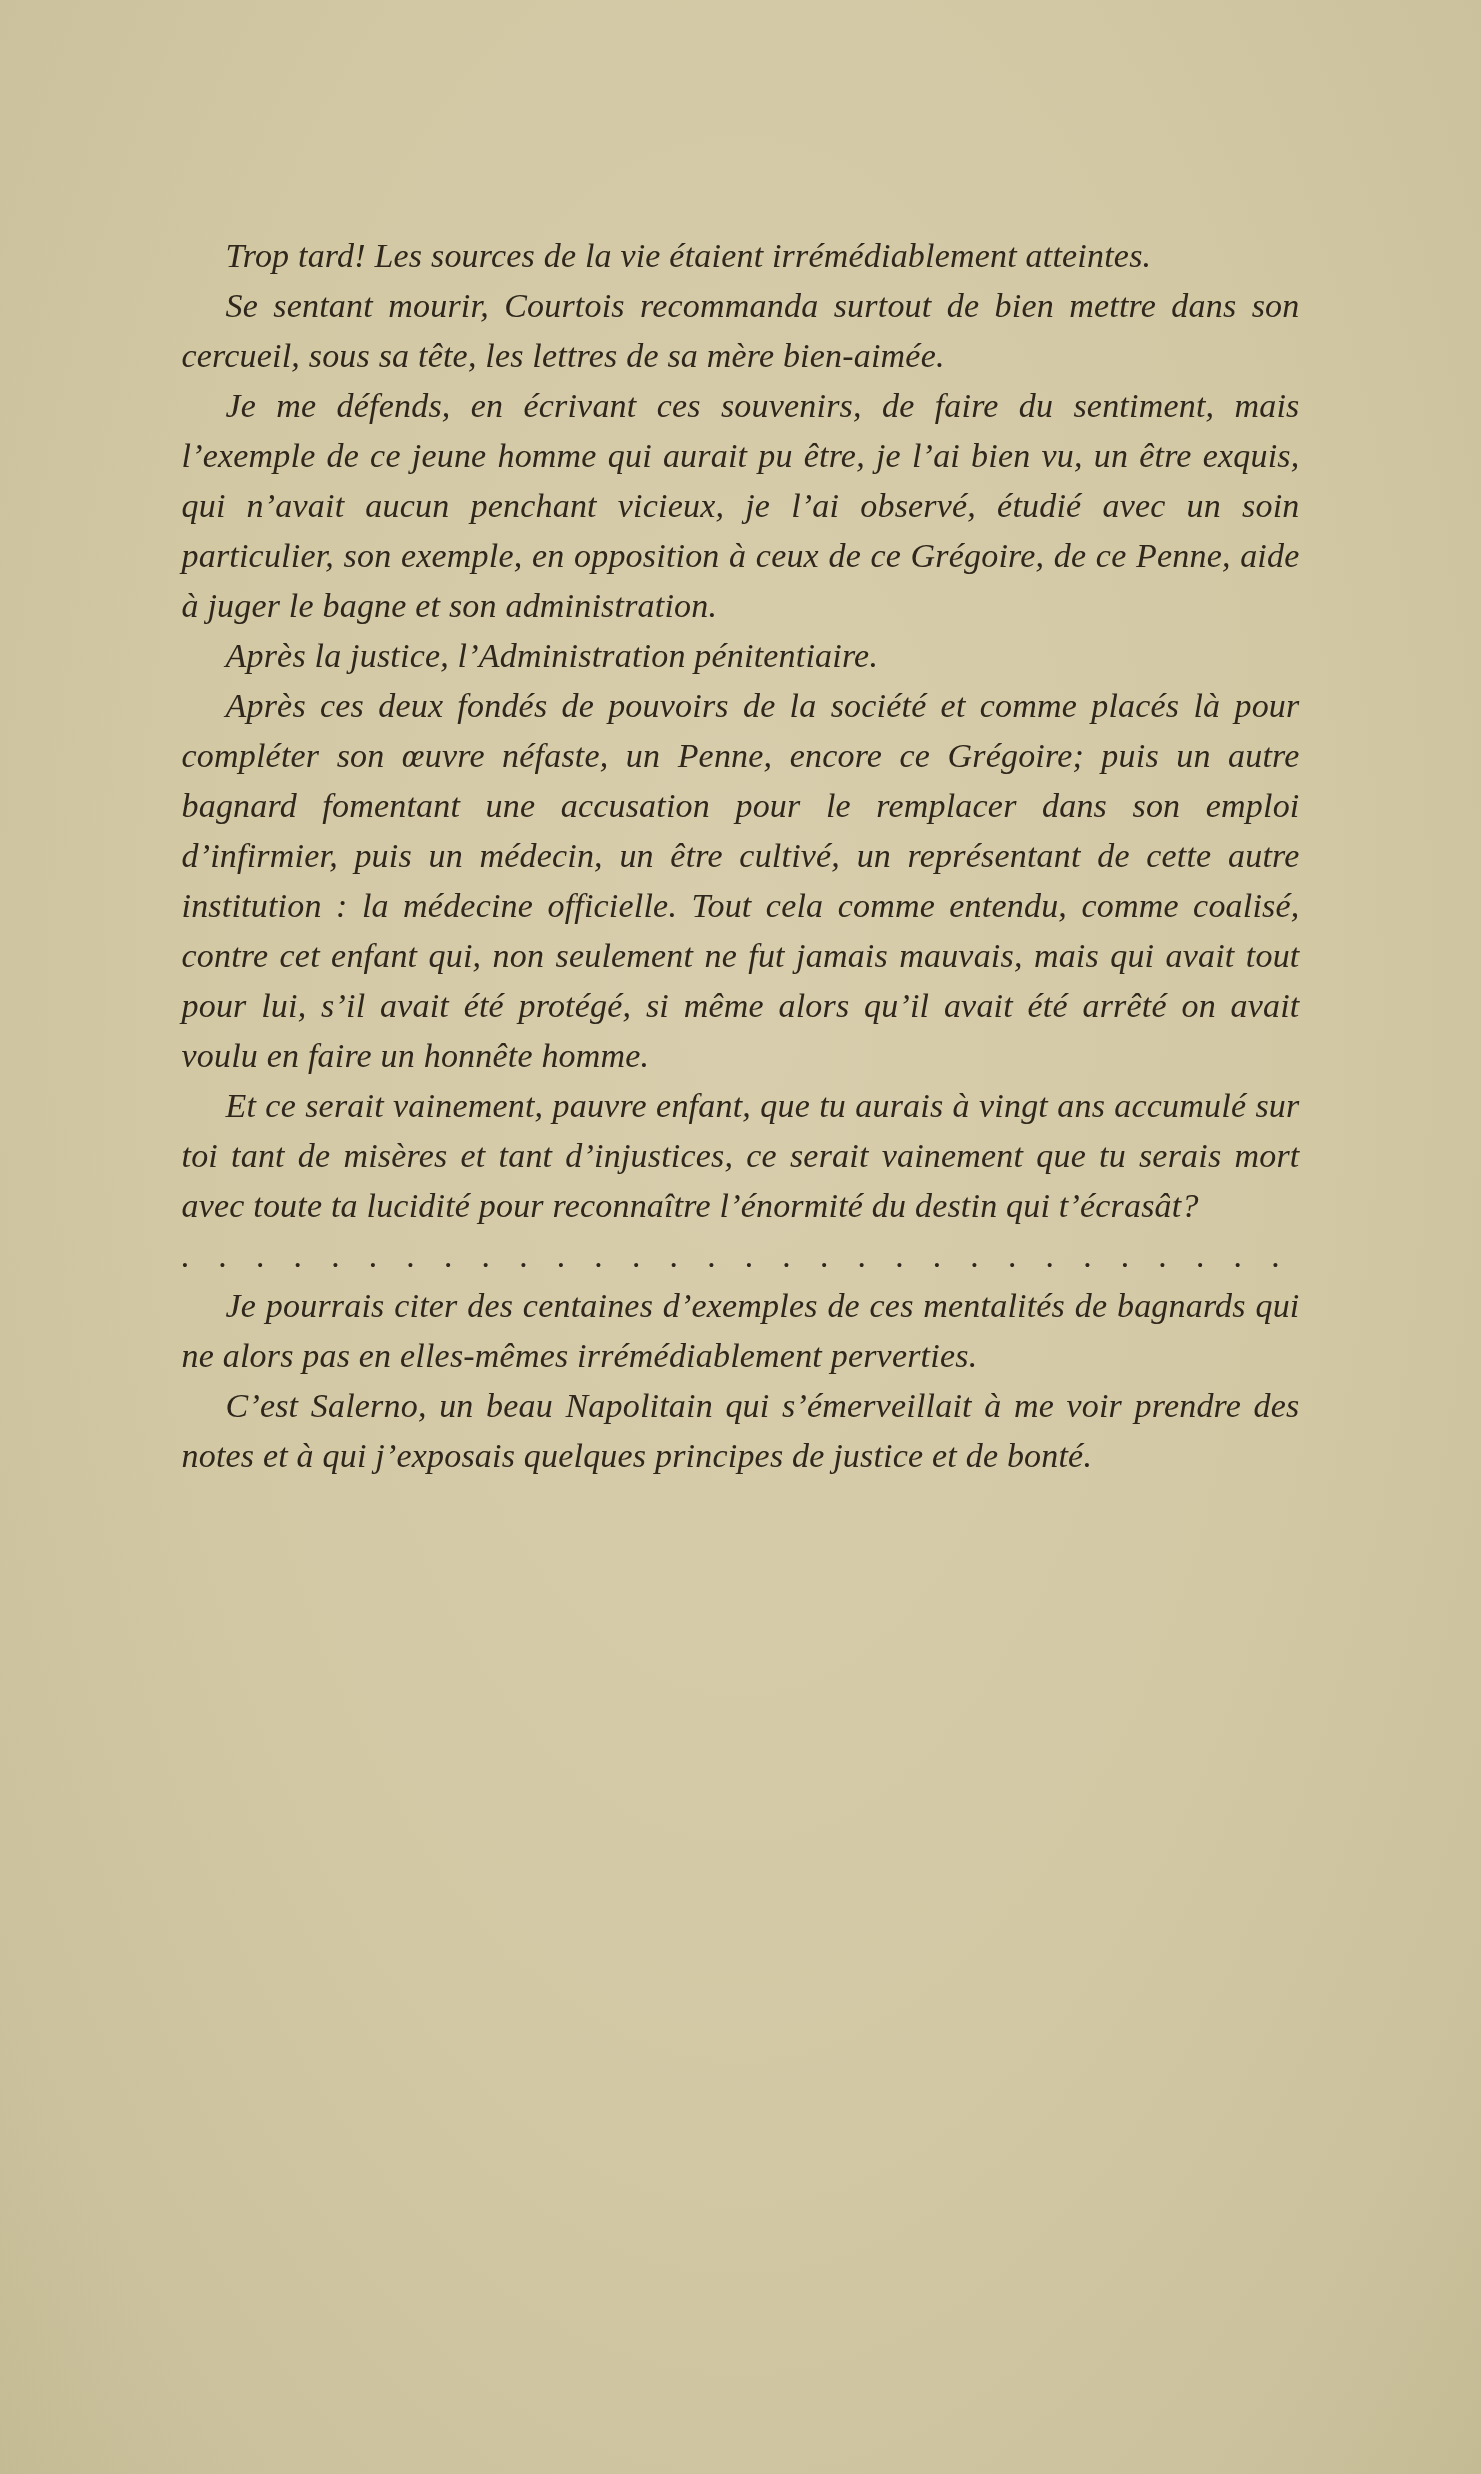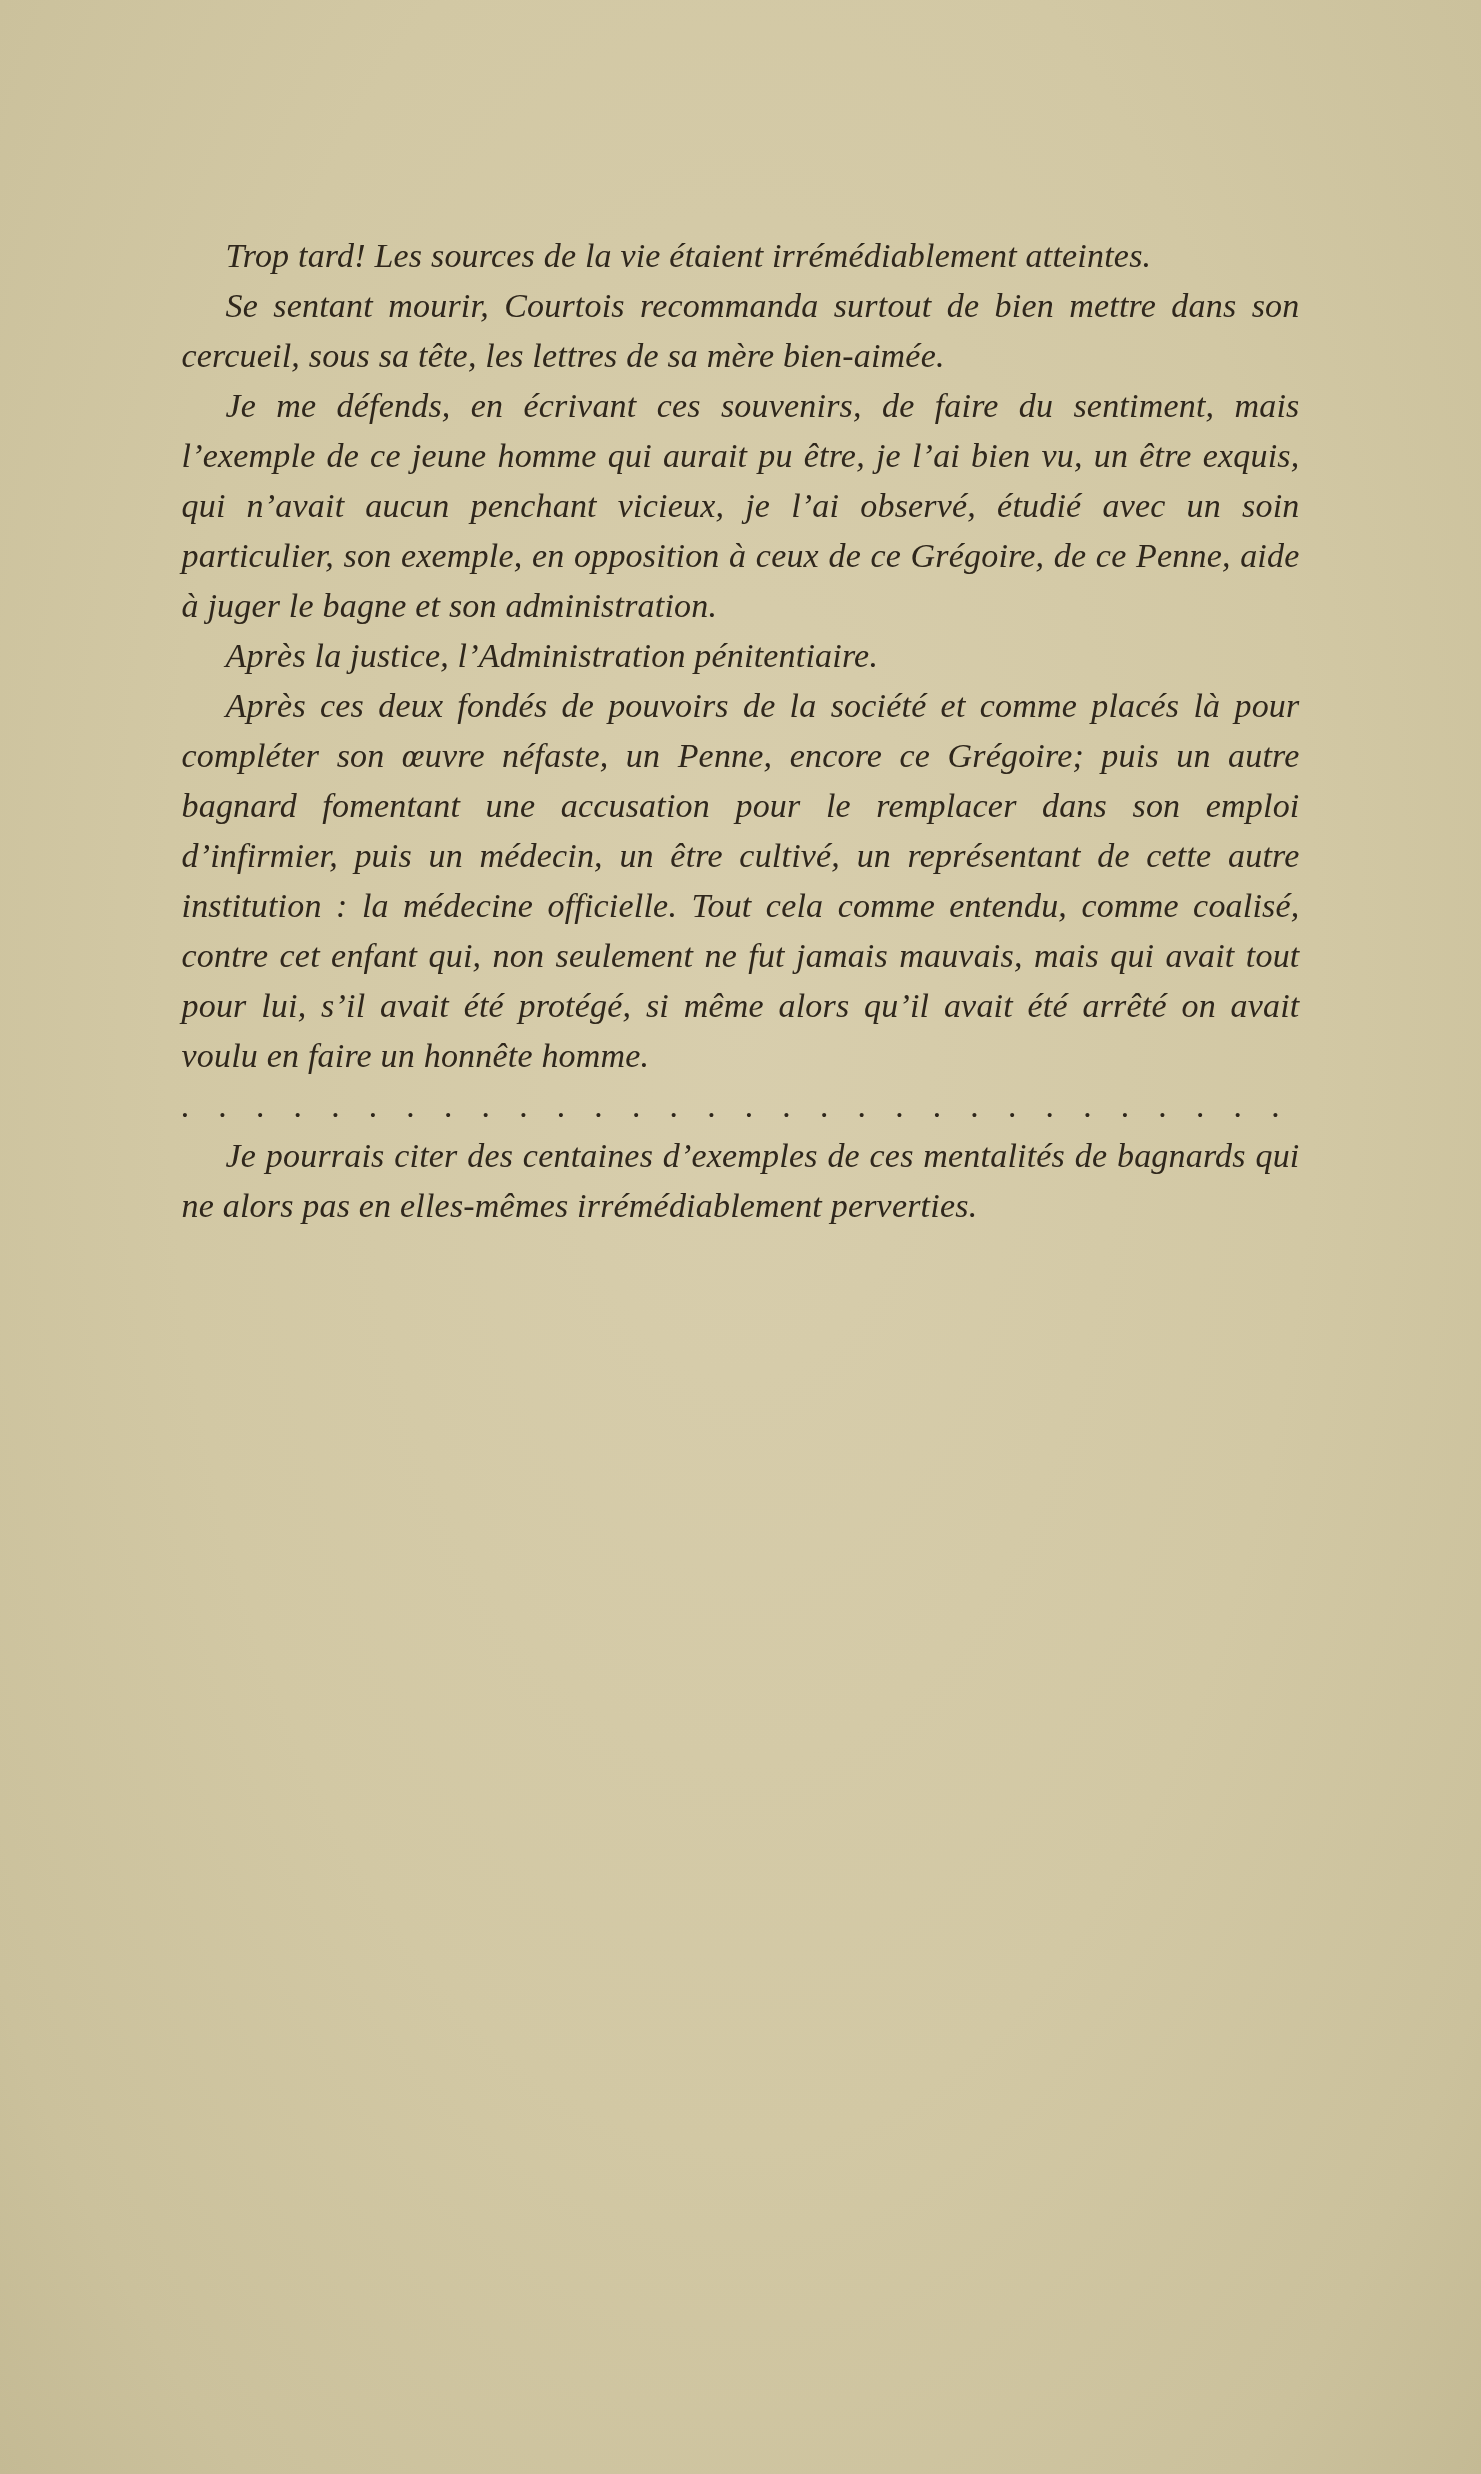--- a/index.html
+++ b/index.html
@@ -56,17 +56,19 @@
 <body>
 
 <div class="page">
 
   <div class="text-block">
     <p>Trop tard! Les sources de la vie étaient irrémédiablement atteintes.</p>
     <p>Se sentant mourir, Courtois recommanda surtout de bien mettre dans son cercueil, sous sa tête, les lettres de sa mère bien-aimée.</p>
     <p>Je me défends, en écrivant ces souvenirs, de faire du sentiment, mais l’exemple de ce jeune homme qui aurait pu être, je l’ai bien vu, un être exquis, qui n’avait aucun penchant vicieux, je l’ai observé, étudié avec un soin particulier, son exemple, en opposition à ceux de ce Grégoire, de ce Penne, aide à juger le bagne et son administration.</p>
     <p>Après la justice, l’Administration pénitentiaire.</p>
     <p>Après ces deux fondés de pouvoirs de la société et comme placés là pour compléter son œuvre néfaste, un Penne, encore ce Grégoire; puis un autre bagnard fomentant une accusation pour le remplacer dans son emploi d’infirmier, puis un médecin, un être cultivé, un représentant de cette autre institution : la médecine officielle. Tout cela comme entendu, comme coalisé, contre cet enfant qui, non seulement ne fut jamais mauvais, mais qui avait tout pour lui, s’il avait été protégé, si même alors qu’il avait été arrêté on avait voulu en faire un honnête homme.</p>
+    <p>Et ce serait vainement, pauvre enfant, que tu aurais à vingt ans accumulé sur toi tant de misères et tant d’injustices, ce serait vainement que tu serais mort avec toute ta lucidité pour reconnaître l’énormité du destin qui t’écrasât?</p>
     <p class="dots">. . . . . . . . . . . . . . . . . . . . . . . . . . . . . .</p>
     <p>Je pourrais citer des centaines d’exemples de ces mentalités de bagnards qui ne alors pas en elles-mêmes irrémédiablement perverties.</p>
+    <p>C’est Salerno, un beau Napolitain qui s’émerveillait à me voir prendre des notes et à qui j’exposais quelques principes de justice et de bonté.</p>
   </div>
 </div>
 
 
 </body></html>

